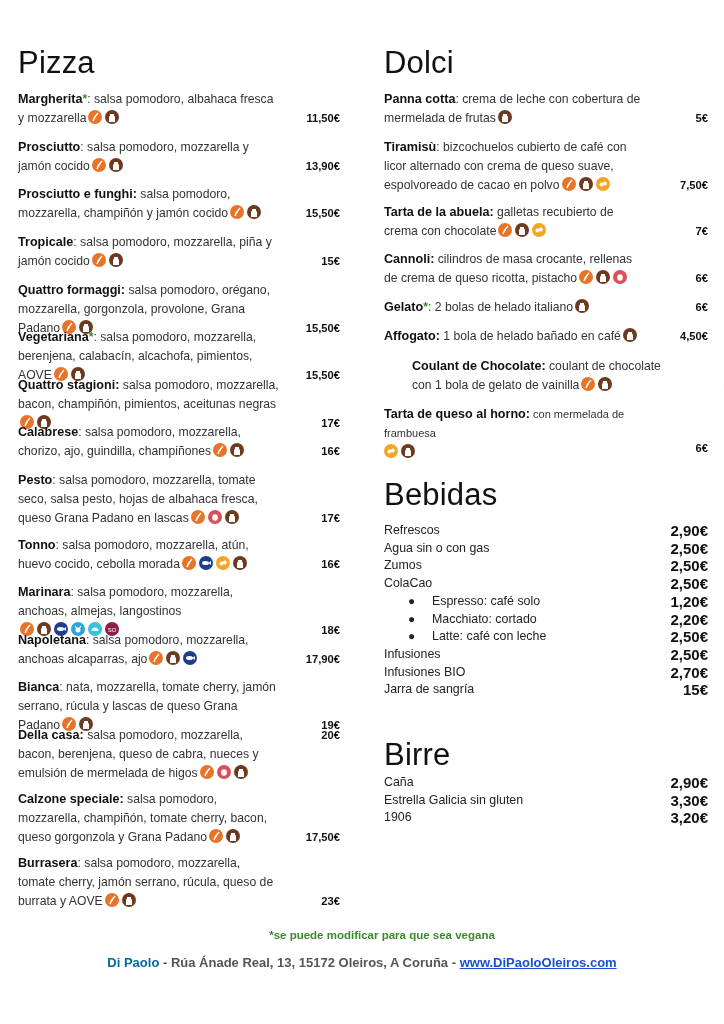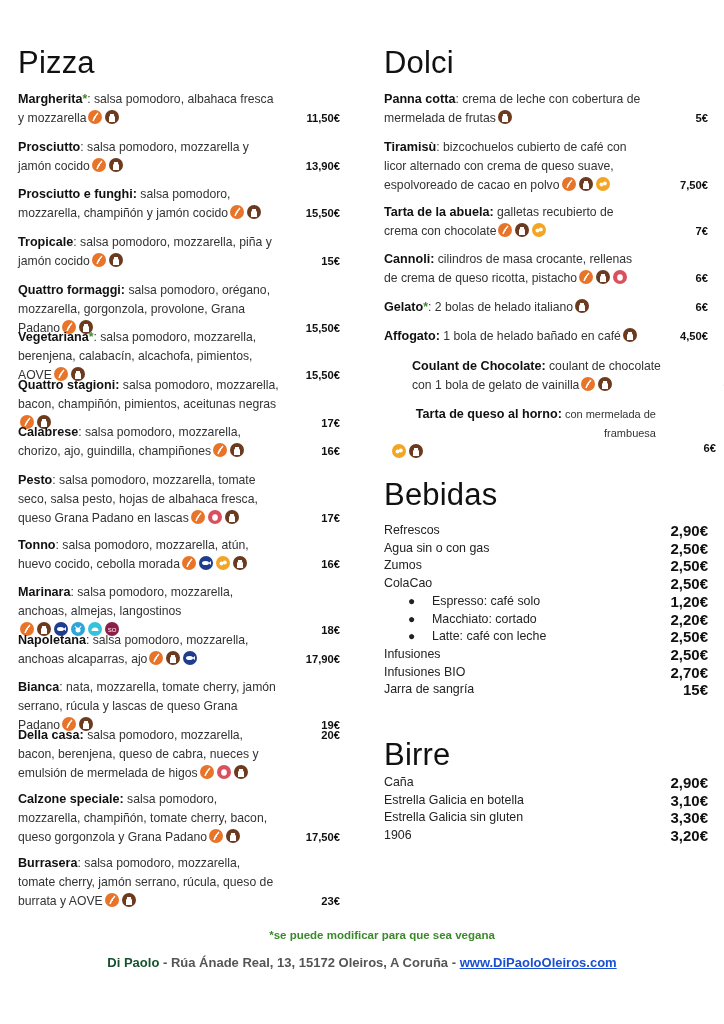--- a/index.html
+++ b/index.html
@@ -16,21 +16,21 @@
   .desc{padding-right:60px;}
   .icons{display:inline-flex;gap:3px;vertical-align:middle;margin-left:2px;position:relative;top:-2px;}
   .ic{display:inline-block;width:14px;height:14px;border-radius:50%;position:relative;}
   .ic svg{position:absolute;left:0;top:0;width:14px;height:14px;}
   .drink{position:relative;font-size:12.4px;line-height:17.7px;color:#222;}
   .drink .price{position:absolute;right:0;top:0;font-weight:bold;font-size:15px;color:#111;}
   .drink.sub{padding-left:48px;}
   .drink.sub .bullet{position:absolute;left:24px;top:0;font-size:12px;}
   .footer-note{position:absolute;top:929px;left:0;width:724px;text-align:center;color:#3a8a2a;font-weight:bold;font-size:11.5px;margin-left:20px;}
   .footer-addr{position:absolute;top:955px;left:0;width:724px;text-align:center;font-size:13px;color:#555;font-weight:bold;}
-  .footer-addr .brand{color:#14532d;}
+  .footer-addr .brand{color:#0369a1;}
   .footer-addr a{color:#1a4fd1;text-decoration:underline;}
 </style>
 </head>
 <body>
 
 <div class="col col-left">
   <h1 class="section-title" style="position:absolute;top:46px;left:0;">Pizza</h1>
   <div id="pizza-list">
       <div class="item" style="position: absolute; left: 0px; top: 90px; width: 322px;">
         <div class="desc"><span class="name">Margherita</span><span class="star">*</span><span>: salsa pomodoro, albahaca fresca y mozzarella</span><span class="icons">
@@ -503,21 +503,21 @@
             </span>
             <span class="ic">
               <svg viewBox="0 0 14 14">
                 <circle cx="7" cy="7" r="7" fill="#6b3a1f"></circle>
                 <path d="M5 4 h4 v1.5 l1 1.5 v5 h-6 v-5 l1 -1.5z" fill="#fff"></path>
               </svg>
             </span>
           </span></div>
         <span class="price">6€</span>
       </div>
-      <div class="item" style="position: absolute; left: 8px; top: 405px; width: 324px; text-align: right;">
+      <div class="item" style="position: absolute; left: 0px; top: 405px; width: 324px;">
         <div class="desc"><span class="name">Tarta de queso al horno:</span><span style="font-size: 11px;"> con mermelada de frambuesa</span><span class="icons" style="display: flex; margin-left: 0px; top: 0px; margin-top: 1px;">
             <span class="ic">
               <svg viewBox="0 0 14 14">
                 <circle cx="7" cy="7" r="7" fill="#f3a524"></circle>
                 <circle cx="5.5" cy="7.5" r="2" fill="#fff"></circle>
                 <circle cx="8.8" cy="6.5" r="2" fill="#fff"></circle>
               </svg>
             </span>
             <span class="ic">
               <svg viewBox="0 0 14 14">
@@ -540,21 +540,20 @@
       <div class="drink sub"><span class="bullet">●</span><span>Macchiato: cortado</span><span class="price">2,20€</span></div>
       <div class="drink sub"><span class="bullet">●</span><span>Latte: café con leche</span><span class="price">2,50€</span></div>
       <div class="drink"><span>Infusiones</span><span class="price">2,50€</span></div>
       <div class="drink"><span>Infusiones BIO</span><span class="price">2,70€</span></div>
       <div class="drink"><span>Jarra de sangría</span><span class="price">15€</span></div>
     </div>
 
   <h1 class="section-title" style="position:absolute;top:738px;left:0;">Birre</h1>
   <div id="birre-list" style="position:absolute;top:774px;left:0;width:324px;">
       <div class="drink"><span>Caña</span><span class="price">2,90€</span></div>
-      <div class="drink"><span>Estrella Galicia en botella</span><span class="price">3,10€</span></div>
       <div class="drink"><span>Estrella Galicia sin gluten</span><span class="price">3,30€</span></div>
       <div class="drink"><span>1906</span><span class="price">3,20€</span></div>
     </div>
 </div>
 
 <div class="footer-note">*se puede modificar para que sea vegana</div>
 <div class="footer-addr">
   <span class="brand">Di Paolo</span><span> - Rúa Ánade Real, 13, 15172 Oleiros, A Coruña - </span><a>www.DiPaoloOleiros.com</a>
 </div>
 

